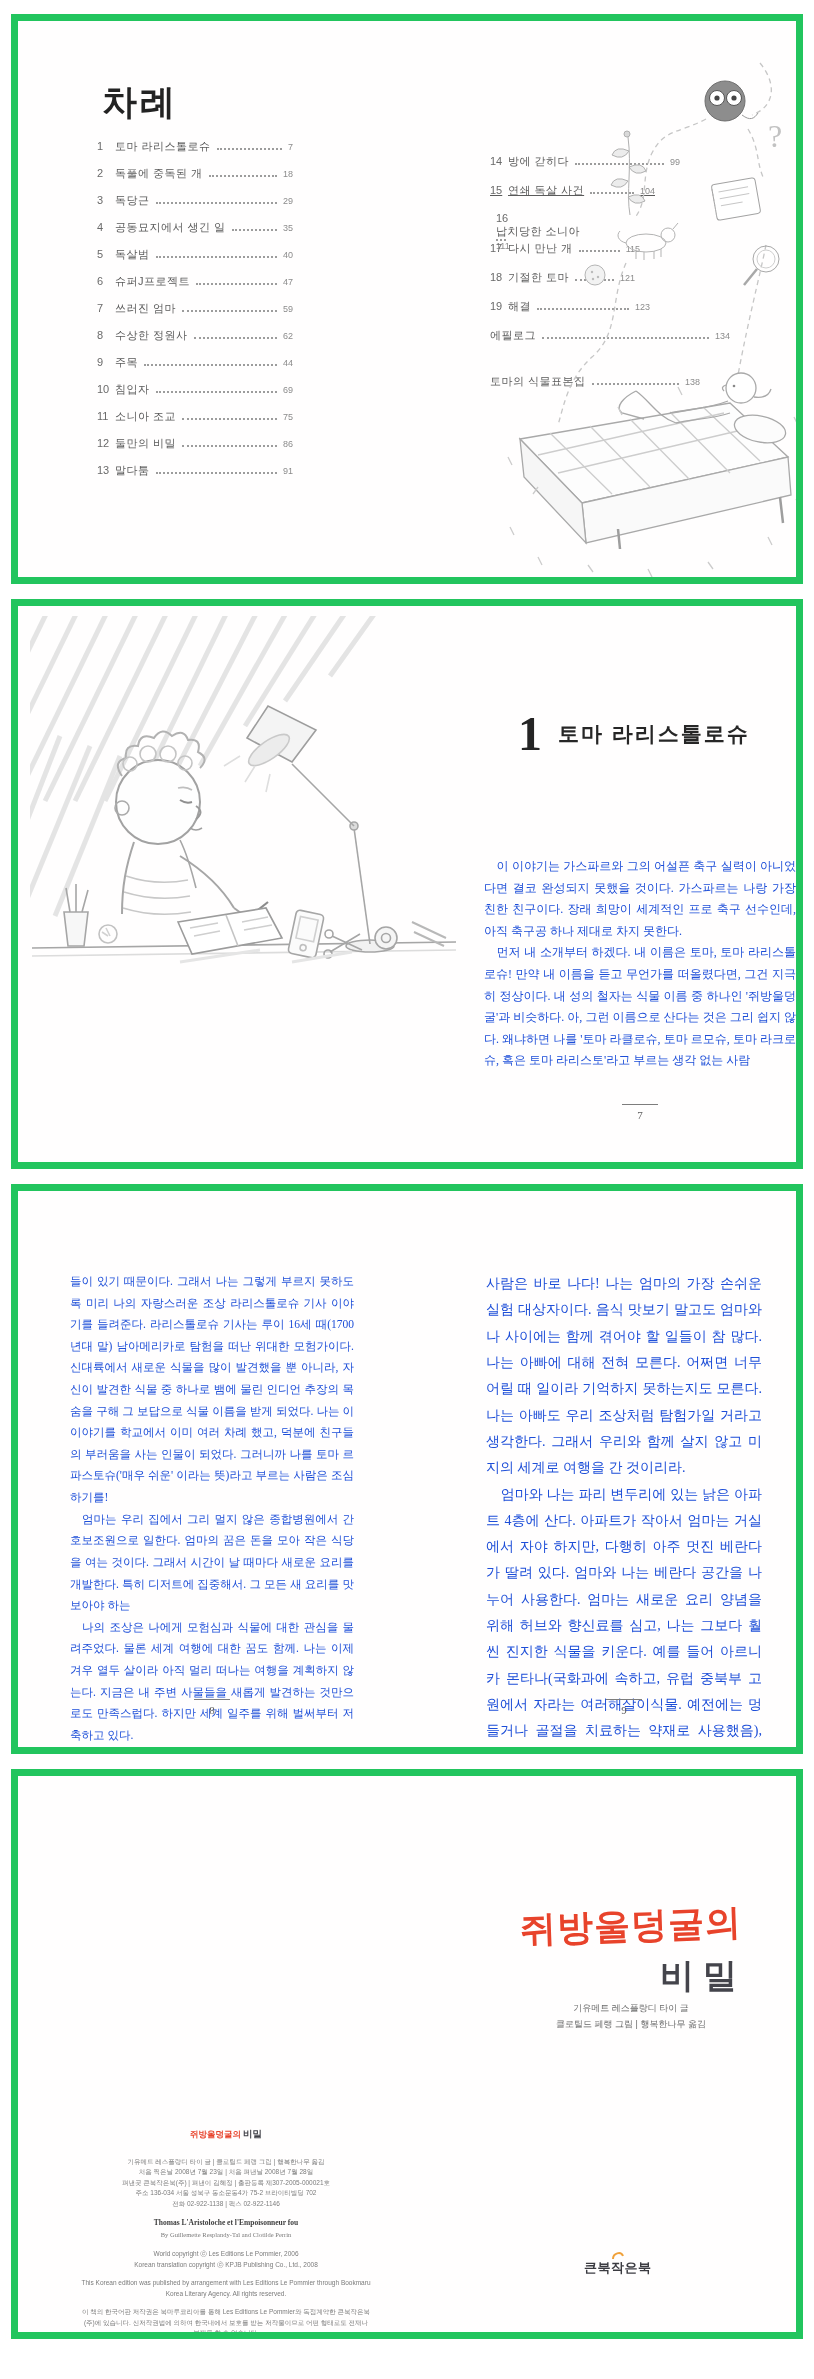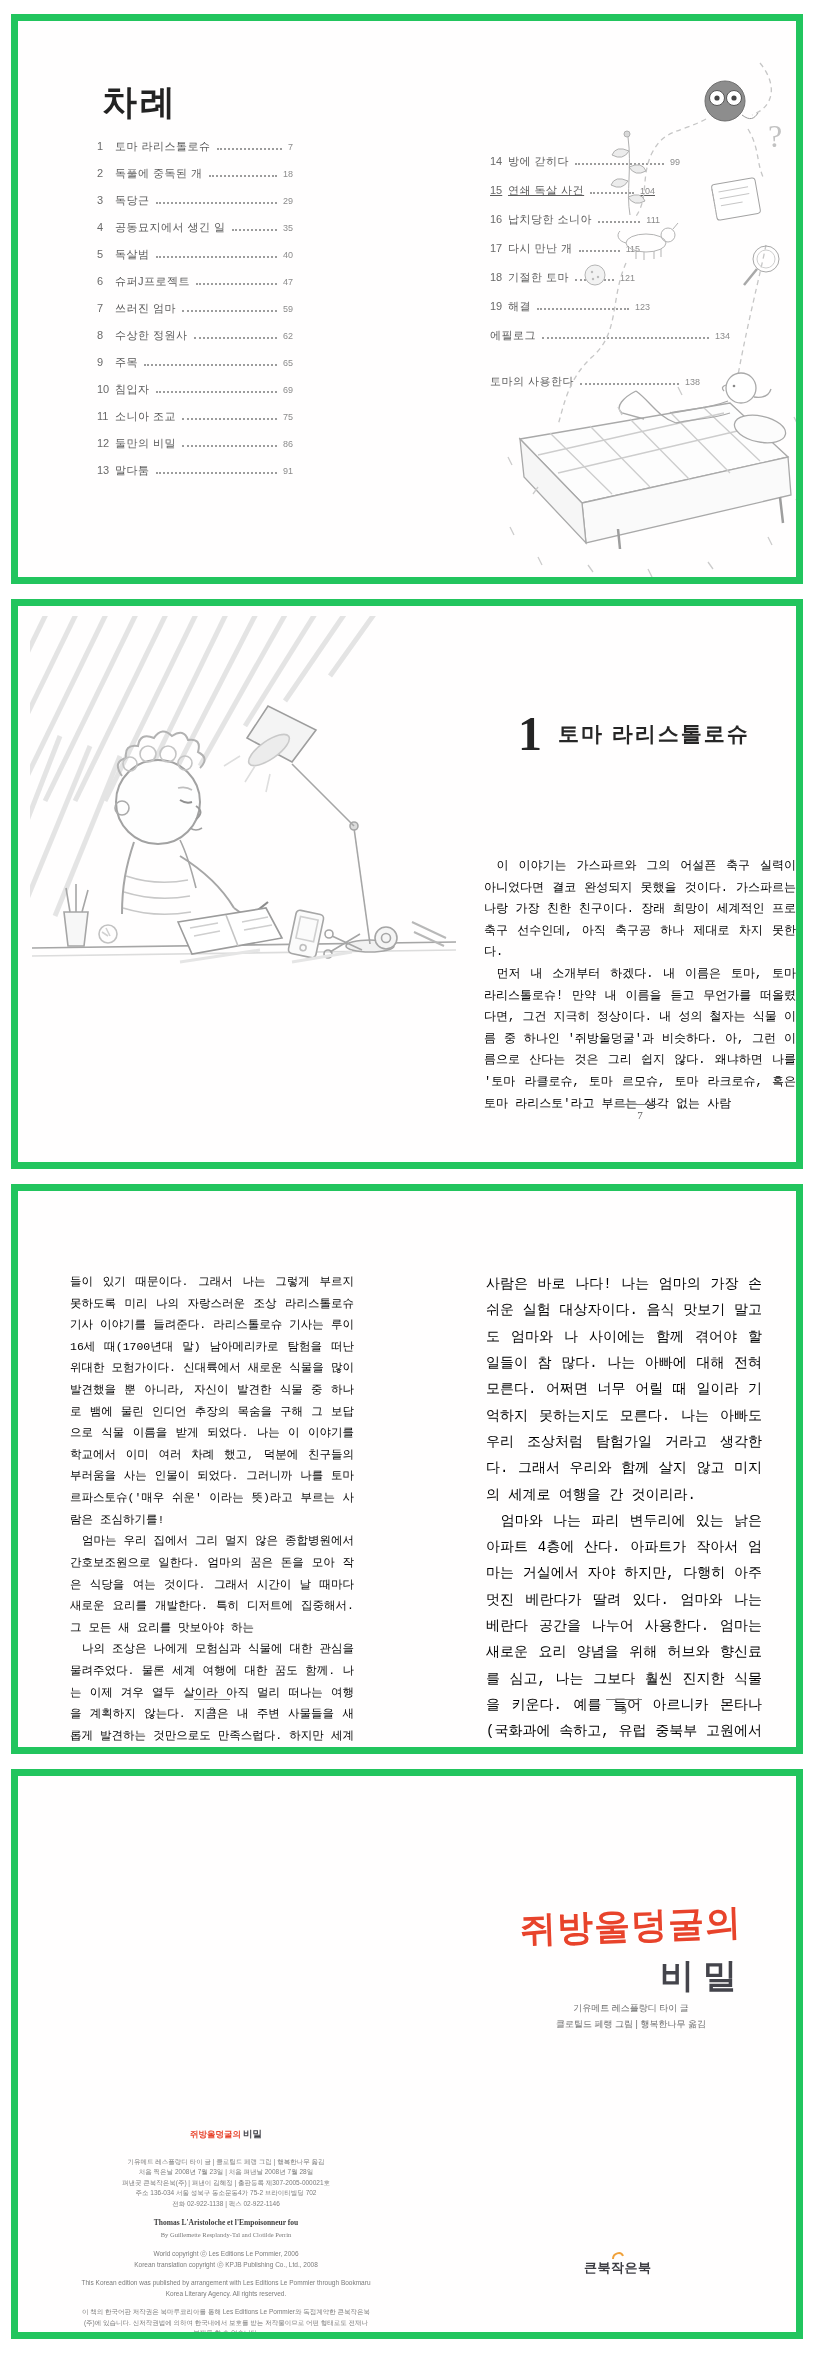--- a/index.html
+++ b/index.html
@@ -15,21 +15,21 @@
   .toc-row{display:flex;align-items:baseline;height:27px;font-size:11px;color:#5a5a5a;}
   #toc-left .toc-row{width:196px;}
   #toc-right .toc-row{height:29px;}
   #toc-right .toc-row:last-child{margin-top:17px;}
   .toc-num{width:18px;flex:none;color:#6a6a6a;}
   .toc-label{white-space:nowrap;letter-spacing:0.5px;}
   .leader{flex:1;height:5px;border-bottom:2px dotted #9c9c9c;margin:0 6px;min-width:10px;}
   .toc-page{font-size:9px;color:#8b8b8b;flex:none;}
 
   
-  .bodytext{position:absolute;text-align:justify;word-break:break-all;font-family:Liberation Mono, monospace;color:#000000;}
+  .bodytext{position:absolute;text-align:justify;word-break:break-all;font-family:Liberation Serif, serif;color:#1d4ed8;}
   .para{text-indent:1.05em;margin:0;}
   .cont .para:first-child{text-indent:0;}
   .pagefoot{position:absolute;text-align:center;}
   .pagefoot span{display:inline-block;min-width:36px;border-top:1px solid #7d7d7d;padding-top:4px;font-size:11px;color:#5c5c5c;font-family:"Liberation Serif",serif;}
 
   
   .chap-head{position:absolute;left:500px;top:100px;display:flex;align-items:center;gap:16px;}
   .chap-num{font-size:48px;font-weight:900;color:#242424;font-family:"Liberation Serif",serif;}
   .chap-title{font-size:21px;font-weight:bold;color:#262626;letter-spacing:2px;}
   #chap-body{left:466px;top:250px;width:312px;font-size:12px;line-height:1.8;}
@@ -113,21 +113,21 @@
       <div class="toc-row">
         <span class="toc-num">8</span>
         <span class="toc-label">수상한 정원사</span>
         <span class="leader"></span>
         <span class="toc-page">62</span>
       </div>
       <div class="toc-row">
         <span class="toc-num">9</span>
         <span class="toc-label">주목</span>
         <span class="leader"></span>
-        <span class="toc-page">65</span>
+        <span class="toc-page">44</span>
       </div>
       <div class="toc-row">
         <span class="toc-num">10</span>
         <span class="toc-label">침입자</span>
         <span class="leader"></span>
         <span class="toc-page">69</span>
       </div>
       <div class="toc-row">
         <span class="toc-num">11</span>
         <span class="toc-label">소니아 조교</span>
@@ -153,21 +153,21 @@
         <span class="toc-label">방에 갇히다</span>
         <span class="leader"></span>
         <span class="toc-page">99</span>
       </div>
       <div class="toc-row" style="width: 165px; text-decoration: underline;">
         <span class="toc-num">15</span>
         <span class="toc-label">연쇄 독살 사건</span>
         <span class="leader"></span>
         <span class="toc-page">104</span>
       </div>
-      <div class="toc-row" style="width: 170px;">
+      <div class="toc-row" style="width: 170px; flex-direction: column;">
         <span class="toc-num">16</span>
         <span class="toc-label">납치당한 소니아</span>
         <span class="leader"></span>
         <span class="toc-page">111</span>
       </div>
       <div class="toc-row" style="width: 150px;">
         <span class="toc-num">17</span>
         <span class="toc-label">다시 만난 개</span>
         <span class="leader"></span>
         <span class="toc-page">115</span>
@@ -183,21 +183,21 @@
         <span class="toc-label">해결</span>
         <span class="leader"></span>
         <span class="toc-page">123</span>
       </div>
       <div class="toc-row" style="width: 240px;">
         <span class="toc-label">에필로그</span>
         <span class="leader"></span>
         <span class="toc-page">134</span>
       </div>
       <div class="toc-row" style="width: 210px;">
-        <span class="toc-label">토마의 사용한다</span>
+        <span class="toc-label">토마의 식물표본집</span>
         <span class="leader"></span>
         <span class="toc-page">138</span>
       </div>
     </div>
 
   <svg class="art" style="left:480px;top:36px;" width="305" height="525" viewBox="0 0 305 525">
     <g stroke="#c6c6c6" stroke-width="1.3" fill="none" stroke-dasharray="5 4">
       <path d="M262 6 C 280 28 276 50 254 58"></path>
       <path d="M208 62 C 182 76 166 72 154 96 C 142 120 152 142 136 162"></path>
       <path d="M128 206 C 112 242 122 276 94 300 C 70 322 66 348 60 368"></path>

